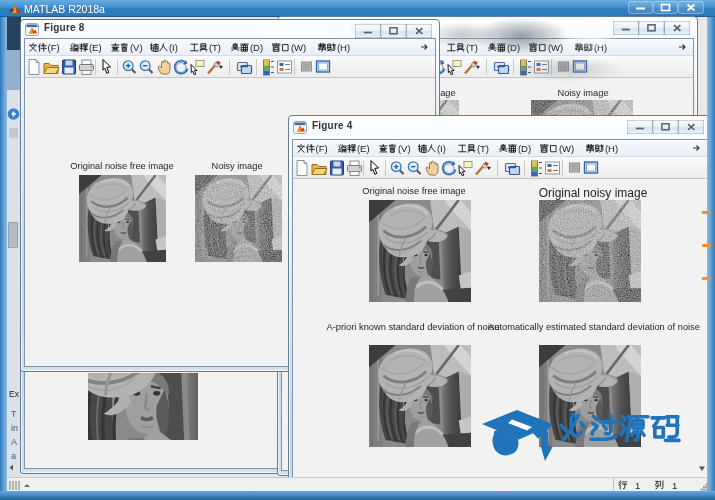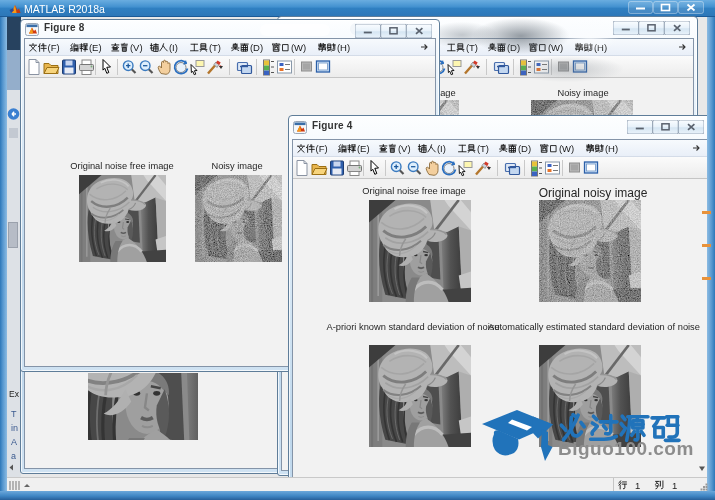--- a/index.html
+++ b/index.html
@@ -1671,13 +1671,12 @@
         <path d="M.02,.14 H.46"></path>
         <path d="M.26,.16 Q.2,.32 .08,.44"></path>
         <path d="M.12,.48 H.42 V.82 H.12 Z"></path>
         <path d="M.54,.1 H.94"></path>
         <path d="M.6,.1 V.4"></path>
         <path d="M.56,.4 H.94"></path>
         <path d="M.92,.1 V.66 Q.92,.86 .62,.82"></path>
         <path d="M.5,.94 H.98"></path>
       </g>
     </svg>
-    <div style="position:absolute;left:558px;top:438px;z-index:40;font-size:19px;font-weight:bold;color:#8c8c8c;font-family:'Liberation Sans',sans-serif;letter-spacing:0.5px">Biguo100.com</div>
   </div>
 </body></html>

